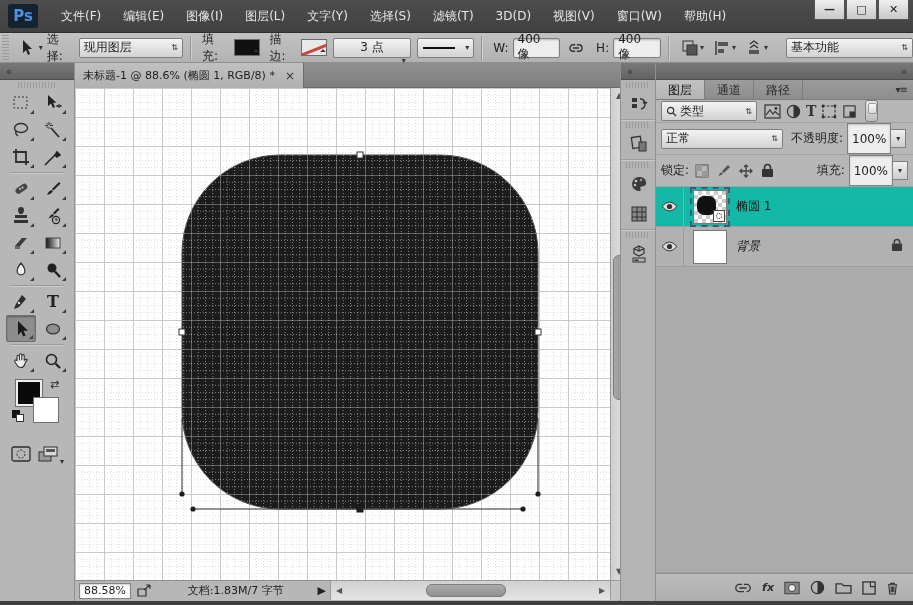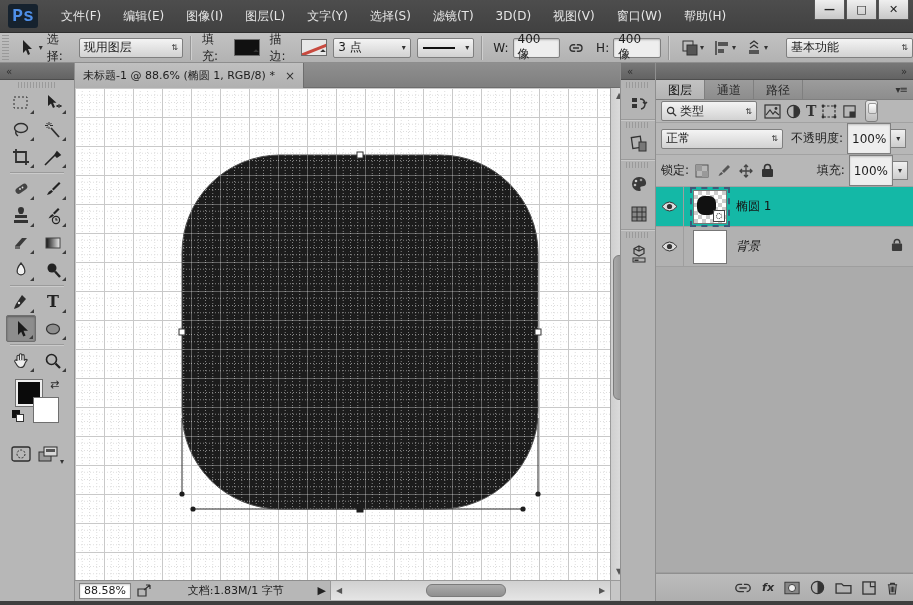--- a/index.html
+++ b/index.html
@@ -4,21 +4,21 @@
 <style>
   * { margin:0; padding:0; box-sizing:border-box; }
   html,body { width:913px; height:605px; }
   body { font-family:"DejaVu Sans","Liberation Sans",sans-serif; font-size:12px; color:#1c1c1c; }
   #app { position:relative; width:913px; height:605px; background:#b7b7b7; overflow:hidden; border-bottom:4px solid #3f3f3f; }
 
   
   .titlebar { position:absolute; left:0; top:0; width:913px; height:33px;
     background:linear-gradient(#4d4d4d,#414141); display:flex; align-items:center; border-bottom:1px solid #2e2e2e; }
   .ps-logo { width:30px; height:24px; margin:0 12px 0 8px; background:#16222e; border-radius:3px;
-    color:#4f8fe8; font-weight:bold; font-size:18px; display:flex; align-items:center; justify-content:center;font-family:Liberation Mono, monospace; }
+    color:#4f8fe8; font-weight:bold; font-size:15px; display:flex; align-items:center; justify-content:center; }
   .menu-item { color:#e6e6e6; font-size:12px; padding:0 11px; line-height:33px; cursor:default; }
   .win-controls { position:absolute; right:4px; top:0; display:flex; }
   .win-btn { width:31px; height:20px; margin-left:1px; background:linear-gradient(#efefef,#c8c8c8);
     border:1px solid #555; border-top:none; display:flex; align-items:center; justify-content:center;
     font-size:11px; color:#222; font-weight:bold; }
 
   
   .optionsbar { position:absolute; left:0; top:33px; width:913px; height:30px;
     background:linear-gradient(#c2c2c2,#b2b2b2); border-bottom:1px solid #8e8e8e;
     display:flex; align-items:center; }
@@ -169,21 +169,21 @@
     </div>
     <div class="opt-sep"></div>
     <span class="opt-label">填充:</span>
     <div class="swatch black">
         <div class="mini-caret"></div>
       </div>
     <span class="opt-label" style="margin-left:10px;">描边:</span>
     <div class="swatch none">
         <div class="mini-caret"></div>
       </div>
-    <div class="dropdown" style="width:78px; margin-left:6px;">
+    <div class="dropdown" style="width:78px; margin-left:6px;flex-direction:column;">
       <span>3 点</span>
       <span class="dd-arrows">▾</span>
     </div>
     <div class="dropdown" style="width:58px; margin-left:6px;">
       <svg width="34" height="6" viewBox="0 0 34 6">
           <line x1="1" y1="3" x2="33" y2="3" stroke="#111" stroke-width="2"></line>
         </svg>
       <span class="dd-arrows">▾</span>
     </div>
     <div class="opt-sep"></div>
@@ -429,21 +429,21 @@
   </div>
 
   <div class="statusbar">
     <div class="zoombox">
       <span>88.58%</span>
     </div>
     <svg width="18" height="14" viewBox="0 0 18 14" style="margin-left:5px;">
         <path d="M2 5 h8 v7 H2 Z" fill="none" stroke="#333" stroke-width="1.2"></path>
         <path d="M8 6 L14 1 M14 1 h-4 M14 1 v4" stroke="#333" stroke-width="1.2" fill="none"></path>
       </svg>
-    <span style="margin:0 auto;">文档:1.83M/1 字节</span>
+    <span style="margin:0 auto;">文档:1.83M/7 字节</span>
     <span style="margin-right:4px; color:#222;">▶</span>
   </div>
   <div class="hscroll">
     <div class="arrow" style="left:2px;">◀</div>
     <div class="hthumb"></div>
     <div class="arrow" style="right:2px;">▶</div>
   </div>
   <div class="scroll-corner"></div>
 
   <div class="icondock">

